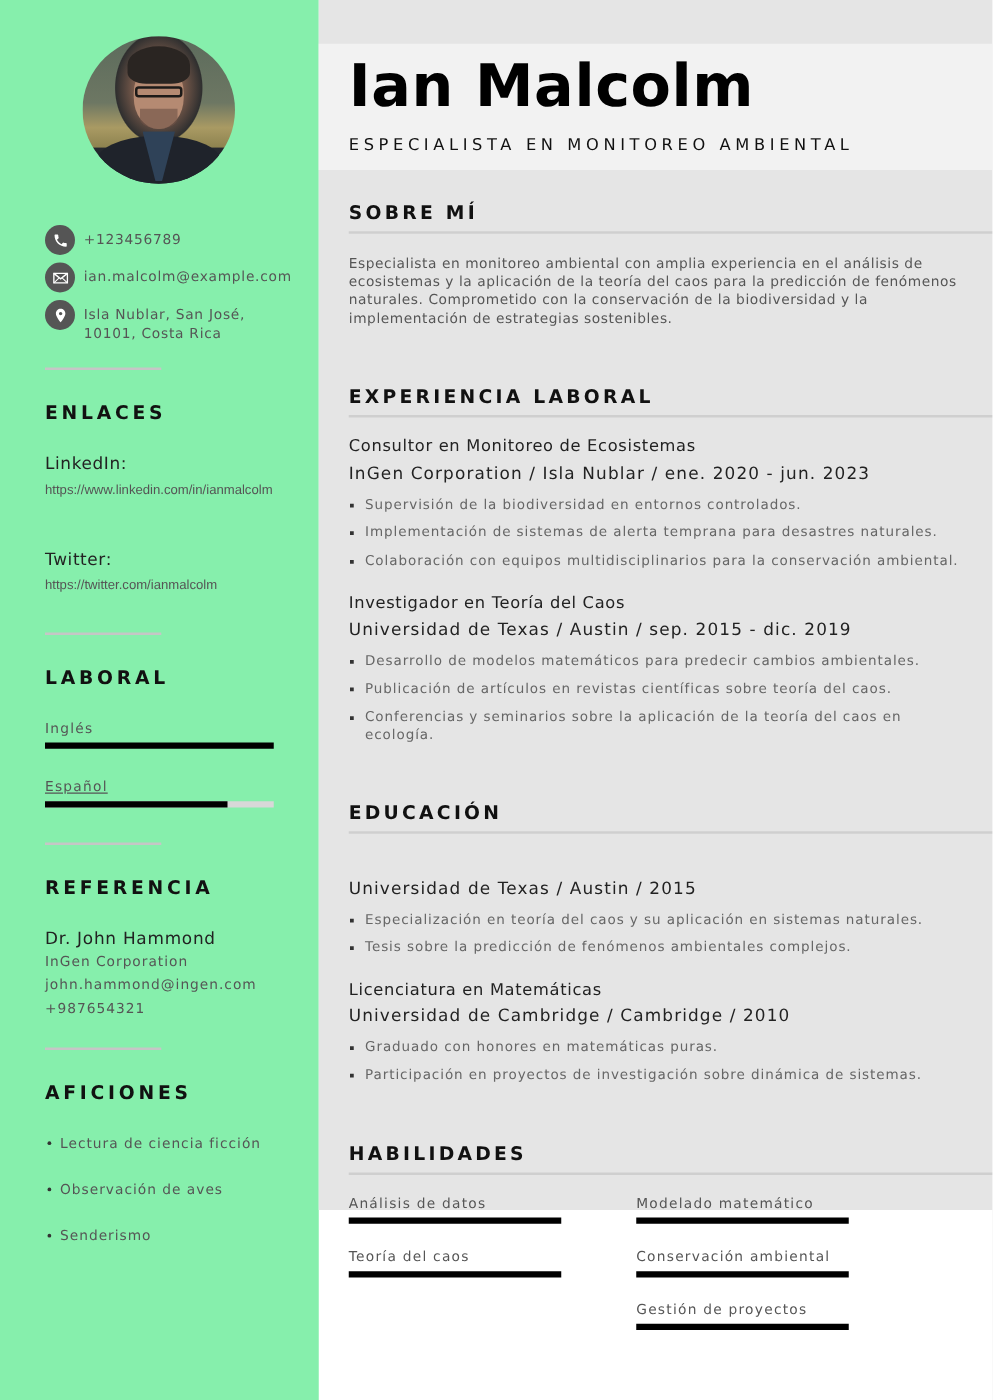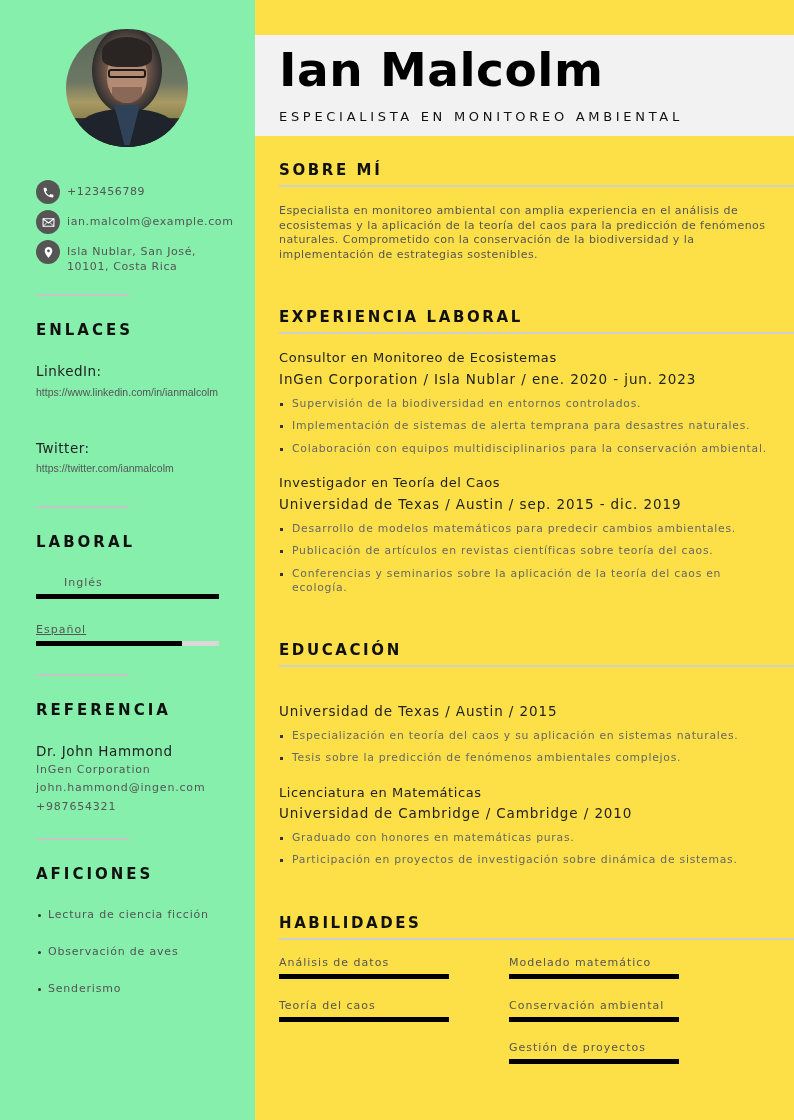--- a/index.html
+++ b/index.html
@@ -3,21 +3,21 @@
   <meta charset="utf-8">
   <style>
     * { box-sizing: border-box; margin: 0; padding: 0; }
     html, body { width: 794px; height: 1120px; background: #ffffff; overflow: hidden; }
     body { font-family: "DejaVu Sans", sans-serif; color: #222; position: relative; }
 
     .sidebar {
       position: absolute; left: 0; top: 0; width: 255px; height: 1120px;
       background: #86efac;
     }
-    .main { position: absolute; left: 255px; top: 0; width: 539px; height: 1120px; background: #fde047; }
+    .main { position: absolute; left: 255px; top: 0; width: 539px; height: 968px; background: #e5e5e5; }
 
     
     .avatar {
       position: absolute; left: 66px; top: 29px; width: 122px; height: 118px; border-radius: 50%;
       overflow: hidden;
       background: radial-gradient(ellipse at 50% 35%, #b08670 0%, #8b6552 18%, #2f2f2f 40%, transparent 41%),
                   linear-gradient(180deg, #5c6b5c 0%, #6d7763 45%, #a99a63 62%, #8e8350 75%, #25282e 76%, #1e2430 100%);
     }
     .avatar .hair { position:absolute; left:36px; top:8px; width:50px; height:30px; border-radius:50% 50% 30% 30%; background:#2a2522; }
     .avatar .face { position:absolute; left:41px; top:22px; width:40px; height:52px; border-radius:45% 45% 48% 48%; background:#b58a72; }
@@ -118,21 +118,21 @@
 
   <div class="side-title" style="top:321px;">ENLACES</div>
   <div class="link-label" style="top:363px;">LinkedIn:</div>
   <div class="link-url" style="top:385px;">https://www.linkedin.com/in/ianmalcolm</div>
   <div class="link-label" style="top:440px;">Twitter:</div>
   <div class="link-url" style="top:461px;">https://twitter.com/ianmalcolm</div>
 
   <div class="side-divider" style="top:506px;"></div>
 
   <div class="side-title" style="top:533px;">LABORAL</div>
-  <div class="lang-label" style="top:576px;margin-left:28px;">Inglés</div>
+  <div class="lang-label" style="top:576px;">Inglés</div>
   <div class="bar" style="top:594px;">
       <div class="fill" style="width:100%;"></div>
     </div>
   <div class="lang-label" style="top:623px;text-decoration:underline;">Español</div>
   <div class="bar" style="top:641px;">
       <div class="fill" style="width:80%;"></div>
     </div>
 
   <div class="side-divider" style="top:674px;"></div>
 

